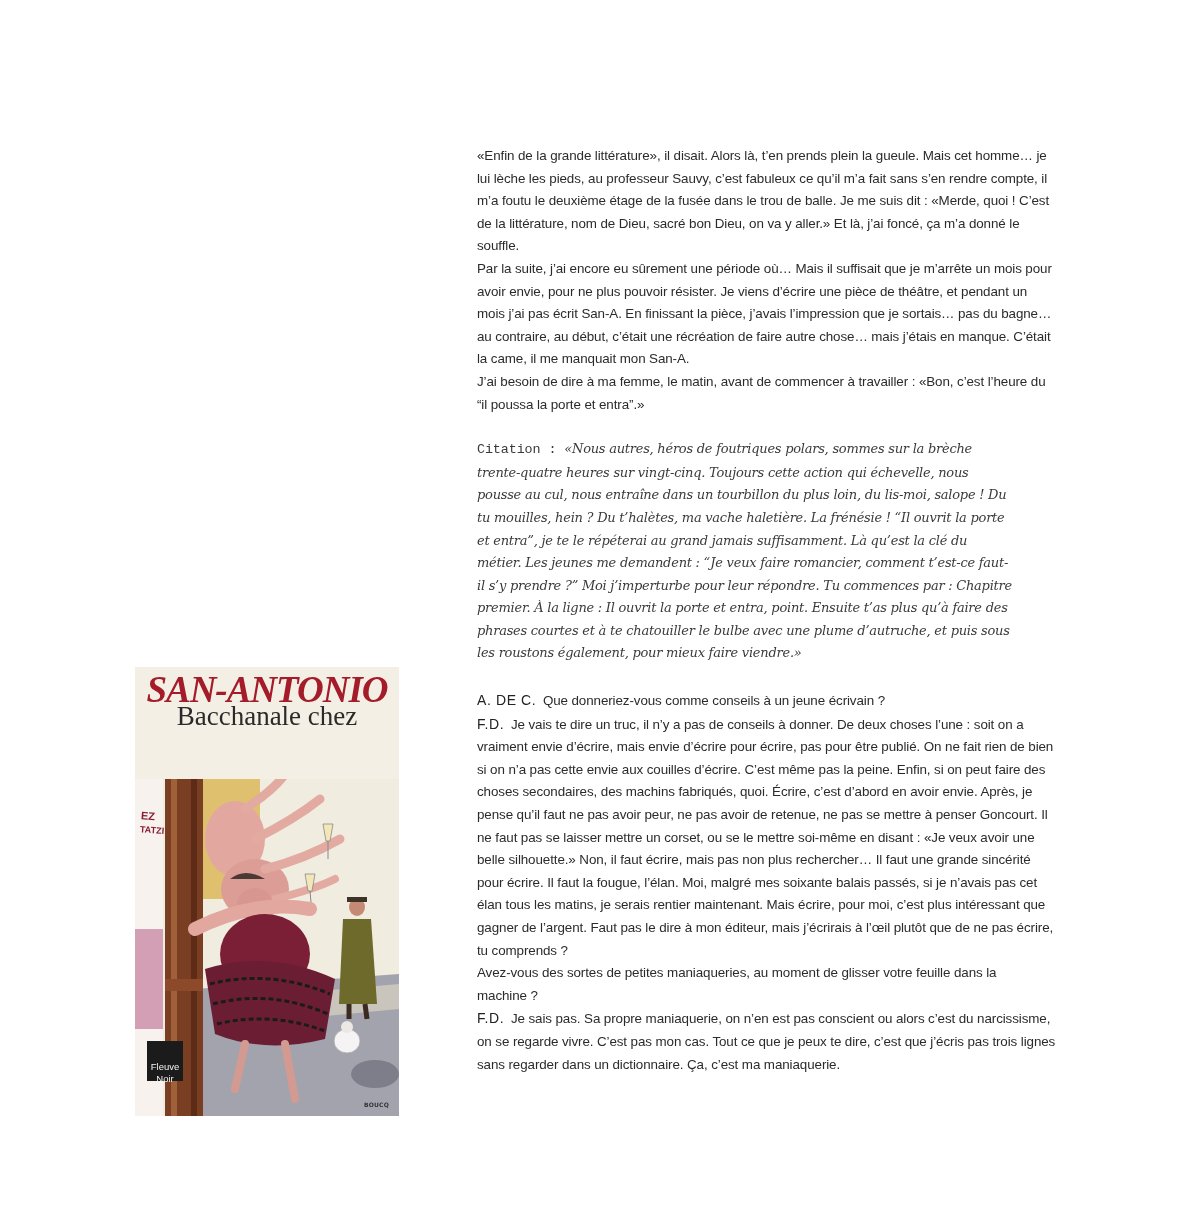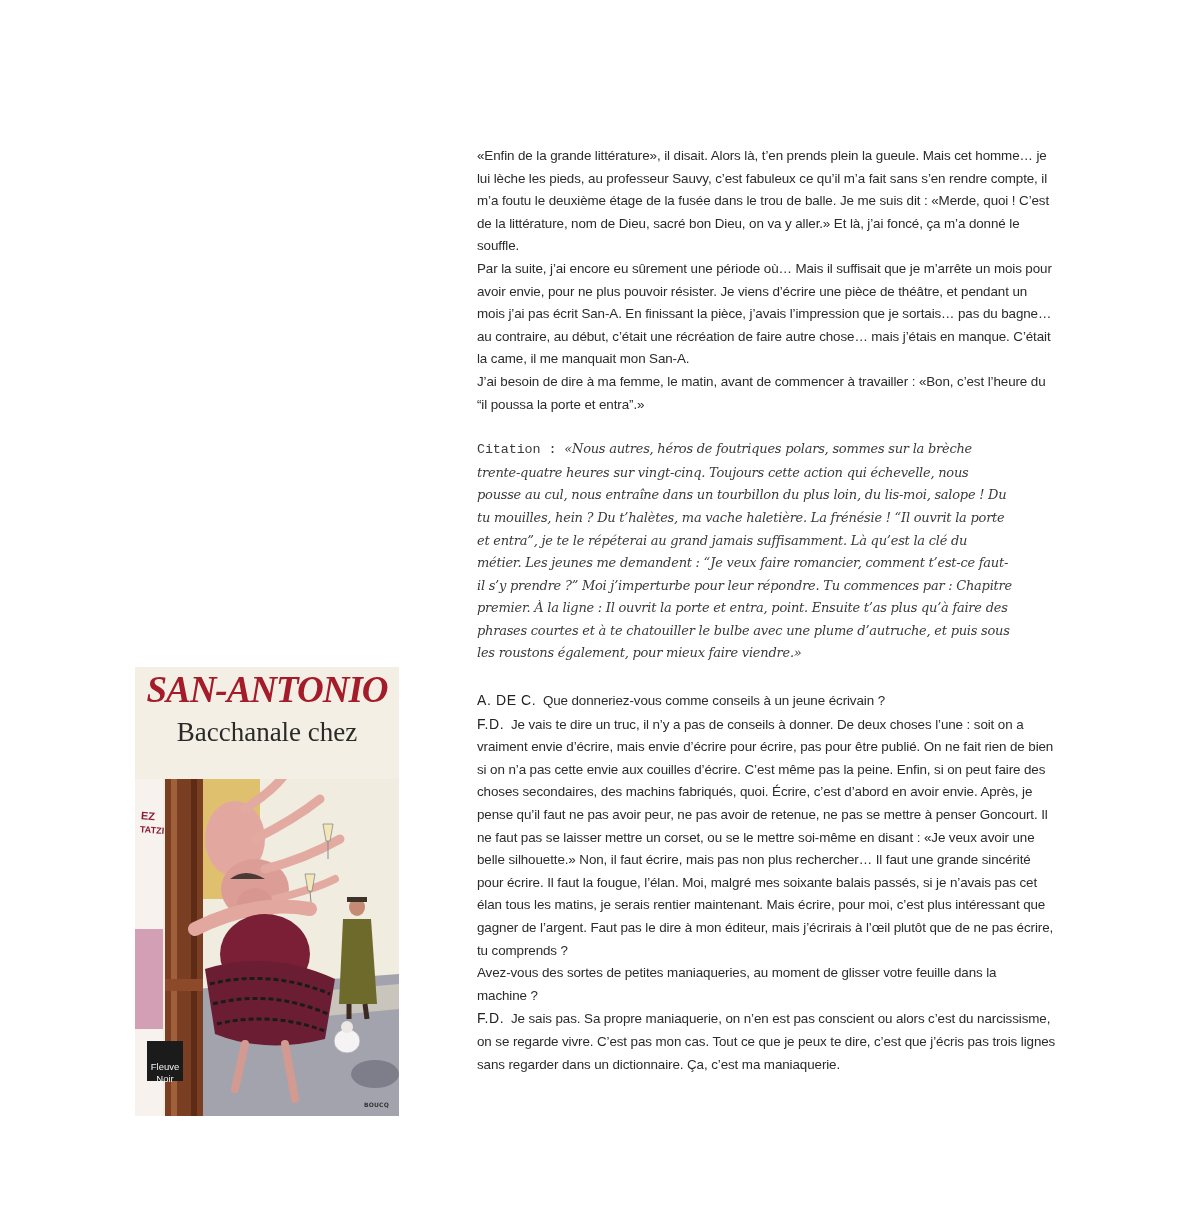--- a/index.html
+++ b/index.html
@@ -50,21 +50,21 @@
     }
     .cover-series {
       position: absolute; left: 0; right: 0; top: 1px;
       text-align: center;
       font-family: "Liberation Serif", serif;
       font-style: italic; font-weight: bold;
       font-size: 37px; letter-spacing: -1px;
       color: #a41c2a;
     }
     .cover-title {
-      position: absolute; left: 0; right: 0; top: 50px;
+      position: absolute; left: 0; right: 0; top: 34px;
       text-align: center;
       font-family: "Liberation Serif", serif;
       font-size: 27px; line-height: 31px;
       color: #2a2a2a;
     }
     .art { position: absolute; left: 0; top: 112px; width: 264px; height: 337px; }
     .sign {
       position: absolute; left: 4px; top: 30px; width: 22px; height: 70px;
       font-family: "Liberation Sans", sans-serif; font-weight: bold;
       font-size: 11px; color: #8a1d34; line-height: 14px;

